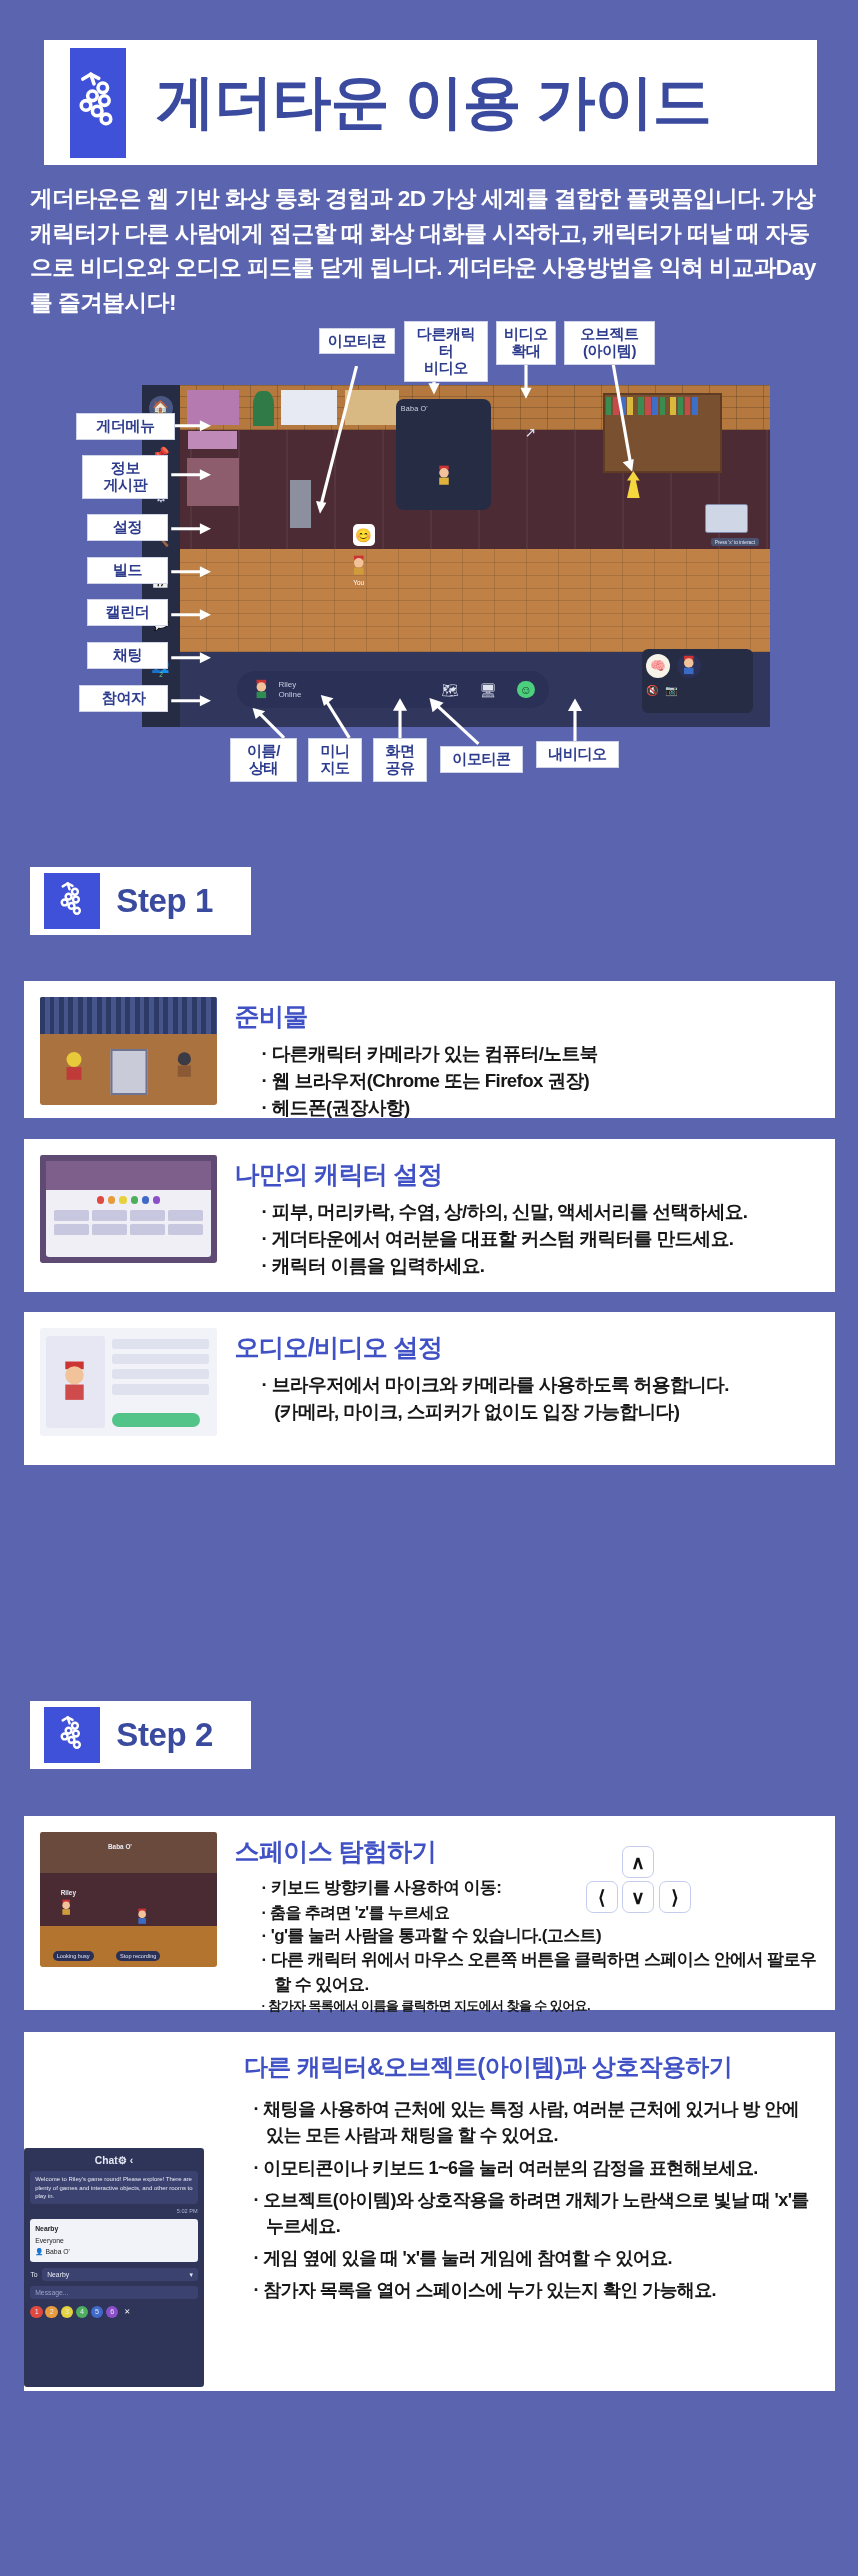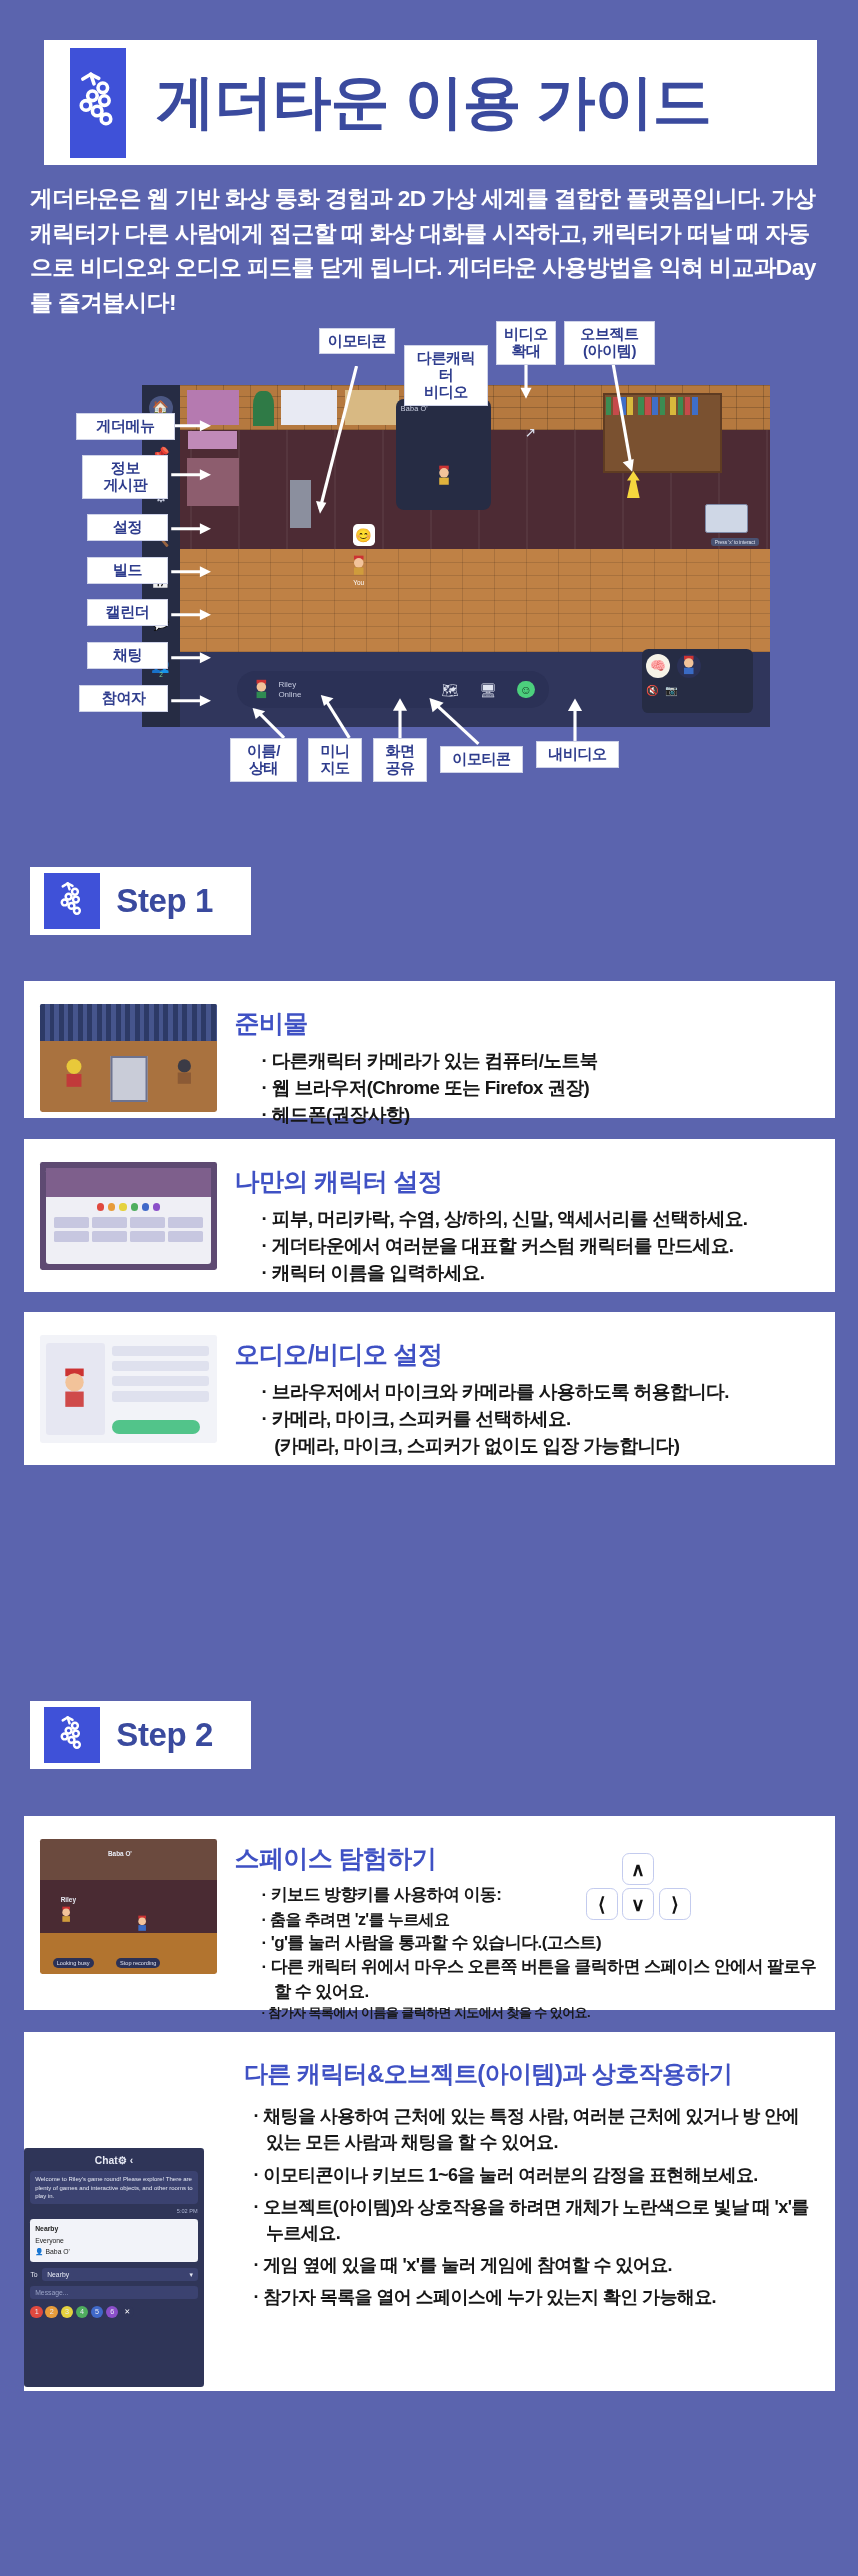--- a/index.html
+++ b/index.html
@@ -211,21 +211,21 @@
     font-size: 33px; font-weight: bold; color: #3a4a9e; letter-spacing: -0.4px;
   }
 
   
   .card {
     position: absolute;
     left: 24px;
     width: 811px;
     background: #ffffff;
     display: flex;
-    padding: 23px 16px;
+    padding: 16px 16px;
     gap: 17.5px;
   }
   .card-img {
     flex: 0 0 auto;
     width: 177px; height: 108px;
     border-radius: 2.4px;
     overflow: hidden;
     position: relative;
   }
   .card-body { flex: 1 1 auto; padding-top: 3.2px; }
@@ -475,21 +475,21 @@
         </div>
       </div>
       <div class="mv-row">
         <div class="mv-mute">🔇</div>
         <div class="mv-mute">📷</div>
       </div>
     </div>
   </div>
 
   <div class="label" style="left:243px; top:9.5px; width:76px;">이모티콘</div>
-  <div class="label" style="left:328px; top:3.2px; width:84px;margin-top:24px;">다른캐릭터
+  <div class="label" style="left:328px; top:3.2px; width:84px;">다른캐릭터
 비디오</div>
   <div class="label" style="left:420px; top:3.2px; width:60px;">비디오
 확대</div>
   <div class="label" style="left:488px; top:3.2px; width:91px;">오브젝트
 (아이템)</div>
 
   <svg class="arrow" style="left:239px;top:48px" width="72" height="151" viewBox="0 0 90 190">
     <path d="M52 0 L6 180" stroke="#fff" stroke-width="4"></path>
     <path d="M6 186 L1 170 L14 172 Z" fill="#fff"></path>
   </svg>
@@ -671,21 +671,20 @@
         <i></i>
         <i></i>
         <i></i>
       </div>
     <div class="btn"></div>
   </div>
   <div class="card-body">
     <div class="card-title">오디오/비디오 설정</div>
     <ul class="card-list">
       <li>· <span>브라우저에서 마이크와 카메라를 사용하도록 허용합니다.</span></li>
-      <li>· <span>카메라, 마이크, 스피커를 선택하세요.</span></li>
       <li class="sub">(카메라, 마이크, 스피커가 없이도 입장 가능합니다)</li>
     </ul>
   </div>
 </div>
 
 <div class="step-header" style="top:1701px">
   <div class="logo-tile sq">
     <svg class="logo-svg" width="35" height="41" viewBox="0 0 50 84">
       <g stroke="#fff" stroke-width="5" fill="none" stroke-linecap="round">
         <path d="M16 6 L20 18"></path>

